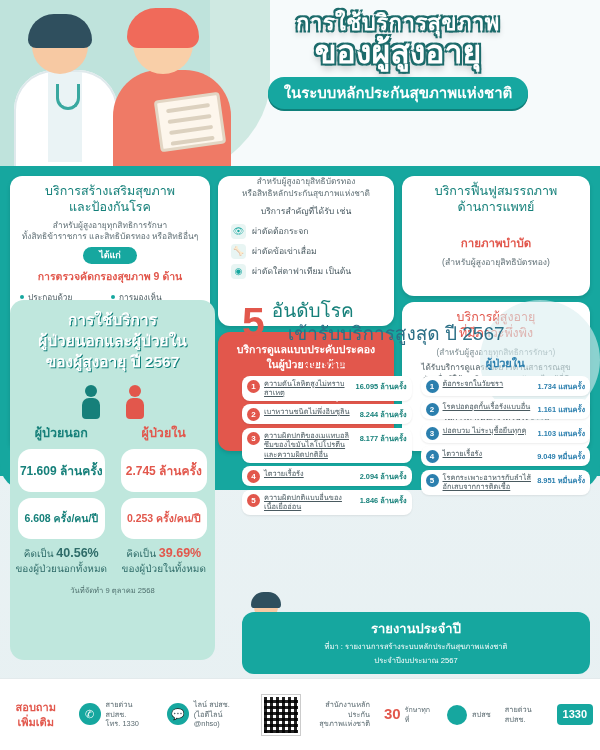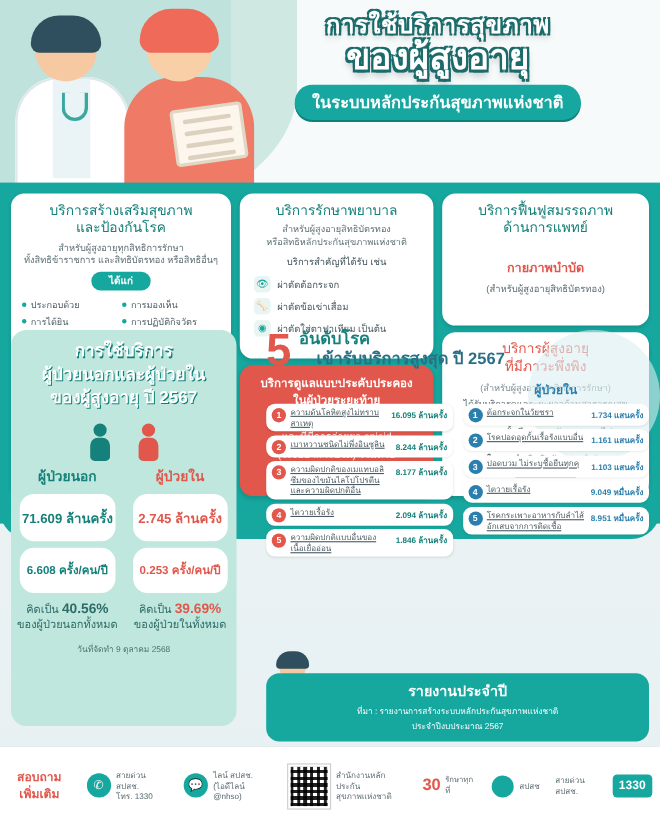--- a/index.html
+++ b/index.html
@@ -106,21 +106,21 @@
   .date { text-align:center; font-size:7.6px; color:#4e6f6d; margin-top:8px; }
   .people { display:flex; justify-content:center; gap:26px; margin-top:6px; }
   .p-ico { width:18px; height:34px; position:relative; }
   .p-ico span { position:absolute; left:3px; top:0; width:12px; height:12px; border-radius:50%; }
   .p-ico i { position:absolute; left:0; top:13px; width:18px; height:21px; border-radius:7px 7px 4px 4px; display:block; }
 
   
   .top5 { position:absolute; left:242px; top:300px; width:348px; height:300px; }
   .top5 .hline { display:flex; align-items:center; gap:7px; }
   .big5 { font-size:41px; font-weight:bold; color:#e2574c; line-height:0.9; }
-  .h5txt { color:#16807a; font-weight:bold; font-size:15px; line-height:1.2; }
+  .h5txt { color:#16807a; font-weight:normal; font-size:19px; line-height:1.2; }
   .h5txt .l2 { color:#2b6f86;margin-left:16px; }
   .cols { display:flex; gap:9px; margin-top:8px; }
   .col { flex:1; }
   .col-hd { text-align:center; font-weight:bold; font-size:11px; color:#e2574c; margin-bottom:4px; }
   .col-hd.blue { color:#2b7fae; }
   .row { display:flex; align-items:flex-start; gap:4px; background:#fff; border-radius:8px; padding:3px 5px; margin-bottom:3.5px; box-shadow:0 1px 2px rgba(0,0,0,.08); }
   .num { flex:none; width:13px; height:13px; border-radius:50%; background:#e2574c; color:#fff; font-size:8px; font-weight:bold; display:flex; align-items:center; justify-content:center; margin-top:1px; }
   .num.blue { background:#2b7fae; }
   .rtxt { flex:1; font-size:7.4px; color:#4a5a60; line-height:1.3;text-decoration:underline; }
   .rval { flex:none; font-size:7.4px; font-weight:bold; color:#16807a; text-align:right; white-space:nowrap; margin-top:1px;}
@@ -188,20 +188,21 @@
 
   <div class="green-panel">
 
     <div class="card" id="card-prevent">
       <div class="card-hd" style="white-space: pre-line;">บริการสร้างเสริมสุขภาพ
 และป้องกันโรค</div>
       <div class="card-body">
         <div class="sub" style="white-space: pre-line;">สำหรับผู้สูงอายุทุกสิทธิการรักษา
 ทั้งสิทธิข้าราชการ และสิทธิบัตรทอง หรือสิทธิอื่นๆ</div>
         <div class="pill-teal">ได้แก่</div>
+        <div class="mid-title">การตรวจคัดกรองสุขภาพ 9 ด้าน</div>
         <ul class="two-col">
           <li>ประกอบด้วย</li>
           <li>การมองเห็น</li>
           <li>การได้ยิน</li>
           <li>การปฏิบัติกิจวัตรประจำวัน</li>
           <li>ความคิดความจำ</li>
           <li>ภาวะซึมเศร้า</li>
           <li>การเคลื่อนไหว</li>
           <li>สุขภาพช่องปาก</li>
           <li>ภาวะขาดสารอาหาร</li>
@@ -210,21 +211,20 @@
         <ul class="note-list">
           <li>บริการคัดกรองมะเร็งลำไส้ใหญ่</li>
           <li>บริการฟันเทียมในผู้สูงอายุ</li>
           <li style="white-space: pre-line;">บริการวัคซีนไข้หวัดใหญ่
 สำหรับอายุ 65 ปีขึ้นไป</li>
         </ul>
       </div>
     </div>
 
     <div class="card" id="card-treat">
-      <div class="card-hd">บริการรักษาพยาบาล</div>
       <div class="card-body">
         <div class="sub" style="white-space: pre-line;">สำหรับผู้สูงอายุสิทธิบัตรทอง
 หรือสิทธิหลักประกันสุขภาพแห่งชาติ</div>
         <div class="ex">บริการสำคัญที่ได้รับ เช่น</div>
         <div class="icon-row">
           <span class="ic">👁</span>
           <span>ผ่าตัดต้อกระจก</span>
         </div>
         <div class="icon-row">
           <span class="ic">🦴</span>
@@ -400,21 +400,21 @@
       <span style="white-space: pre-line;">สายด่วน สปสช.
 โทร. 1330</span>
     </div>
     <div class="b-item">
       <span class="circ">💬</span>
       <span style="white-space: pre-line;">ไลน์ สปสช.
 (ไอดีไลน์ @nhso)</span>
     </div>
     <div class="b-item">
       <span class="qr"></span>
-      <span style="white-space: pre-line;">สำนักงานหลักประกัน
+      <span style="white-space: pre-line; text-align: right;">สำนักงานหลักประกัน
 สุขภาพแห่งชาติ</span>
     </div>
     <div class="b-item logo-box">
       <span class="logo-30">30</span>
       <span>รักษาทุกที่</span>
     </div>
     <div class="b-item">
       <span class="logo-leaf"></span>
       <span>สปสช</span>
     </div>

